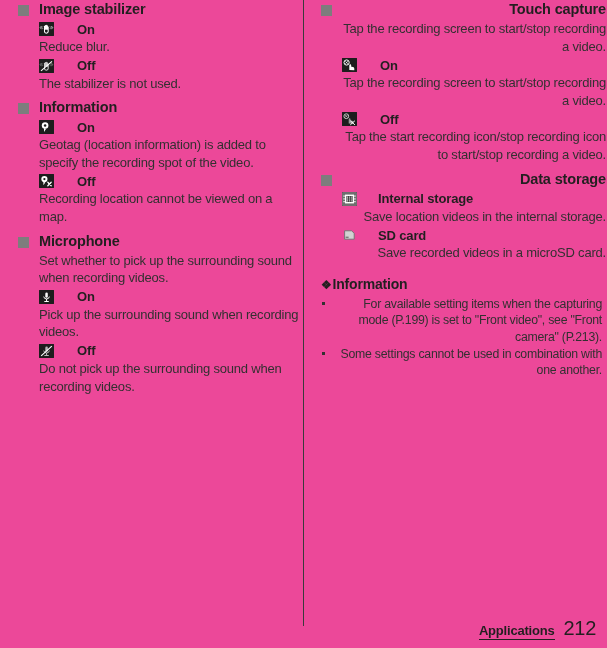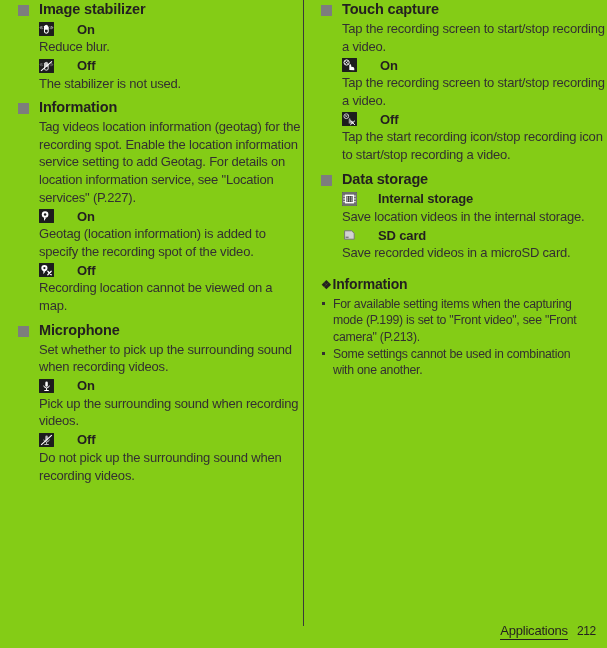--- a/index.html
+++ b/index.html
@@ -11,41 +11,41 @@
     background: #ffffff;
     font-family: "Liberation Sans", sans-serif;
     color: #231f20;
     overflow: hidden;
   }
 
   #page {
     position: relative;
     width: 607px;
     height: 648px;
-    background: #84cc16;
+    background: #ec4899;
   }
 
   
   #col-divider {
     position: absolute;
     left: 303px;
     top: 0px;
     width: 1px;
     height: 626px;
     background: #3a3a3a;
   }
 
   
   .column {
     position: absolute;
     top: 0px;
     width: 285px;
   }
   #col-left  { left: 18px; }
-  #col-right { left: 321px; }
+  #col-right { left: 321px; text-align: right; }
 
   
   .section { position: relative; margin-bottom: 6px; }
 
   .section-head {
     position: relative;
     padding-left: 21px;
     font-size: 14.5px;
     font-weight: bold;
     line-height: 19px;
@@ -116,21 +116,21 @@
     line-height: 18px;
     display: flex;
     align-items: baseline;
   }
   .info-diamond {
     font-size: 12px;
     margin-right: 1px;
     color: #231f20;
   }
   .info-list {
-    margin: 2px 12px 0 0;
+    margin: 2px 4px 0 0;
     padding: 0;
     list-style: none;
   }
   .info-list li {
     position: relative;
     padding-left: 12px;
     font-size: 12.3px;
     line-height: 16.4px;
     letter-spacing: -0.25px;
     color: #333031;
@@ -148,28 +148,28 @@
   
   #footer {
     position: absolute;
     right: 11px;
     bottom: 8px;
     display: flex;
     align-items: baseline;
   }
   #footer-section {
     font-size: 13px;
-    font-weight: normal;
+    font-weight: bold;
     letter-spacing: -0.2px;
     border-bottom: 1.6px solid #231f20;
     padding-bottom: 1px;
     color: #231f20;
   }
   #footer-page {
-    font-size: 12px;
+    font-size: 20px;
     margin-left: 9px;
     color: #231f20;
     letter-spacing: -0.3px;
   }
 </style>
 </head>
 <body>
 
 <div id="page">
 
@@ -209,21 +209,20 @@
         <span class="opt-label">Off</span>
       </div>
       <div class="body-text">The stabilizer is not used.</div>
     </div>
 
     <div class="section">
       <div class="section-head">
         <span class="sq-bullet"></span>
         <span>Information</span>
       </div>
-      <div class="body-text">Tag videos location information (geotag) for the recording spot. Enable the location information service setting to add Geotag. For details on location information service, see "Location services" (P.227).</div>
 
       <div class="opt-row">
         <span class="chip">
           <svg width="15" height="14" viewBox="0 0 15 14">
             <rect width="15" height="14" fill="#1d1d1d"></rect>
             <path d="M6.1 2.2 A3.3 3.3 0 1 1 6.1 8.8 A3.3 3.3 0 1 1 6.1 2.2 Z" fill="#ffffff"></path>
             <path d="M5.0 8.0 L5.0 12.0 L7.0 9.0 Z" fill="#ffffff"></path>
             <circle cx="6.1" cy="5.5" r="1.25" fill="#1d1d1d"></circle>
           </svg>
         </span>

